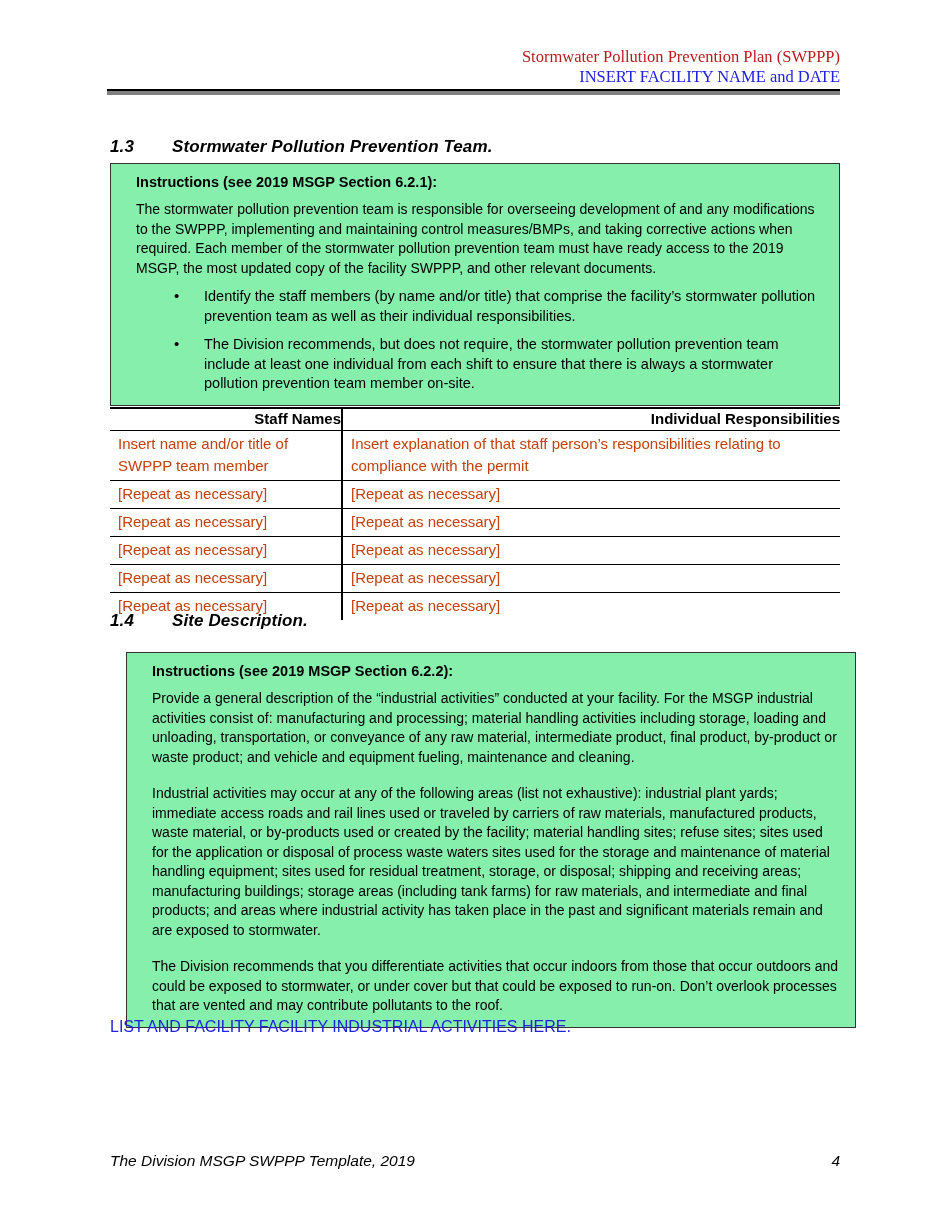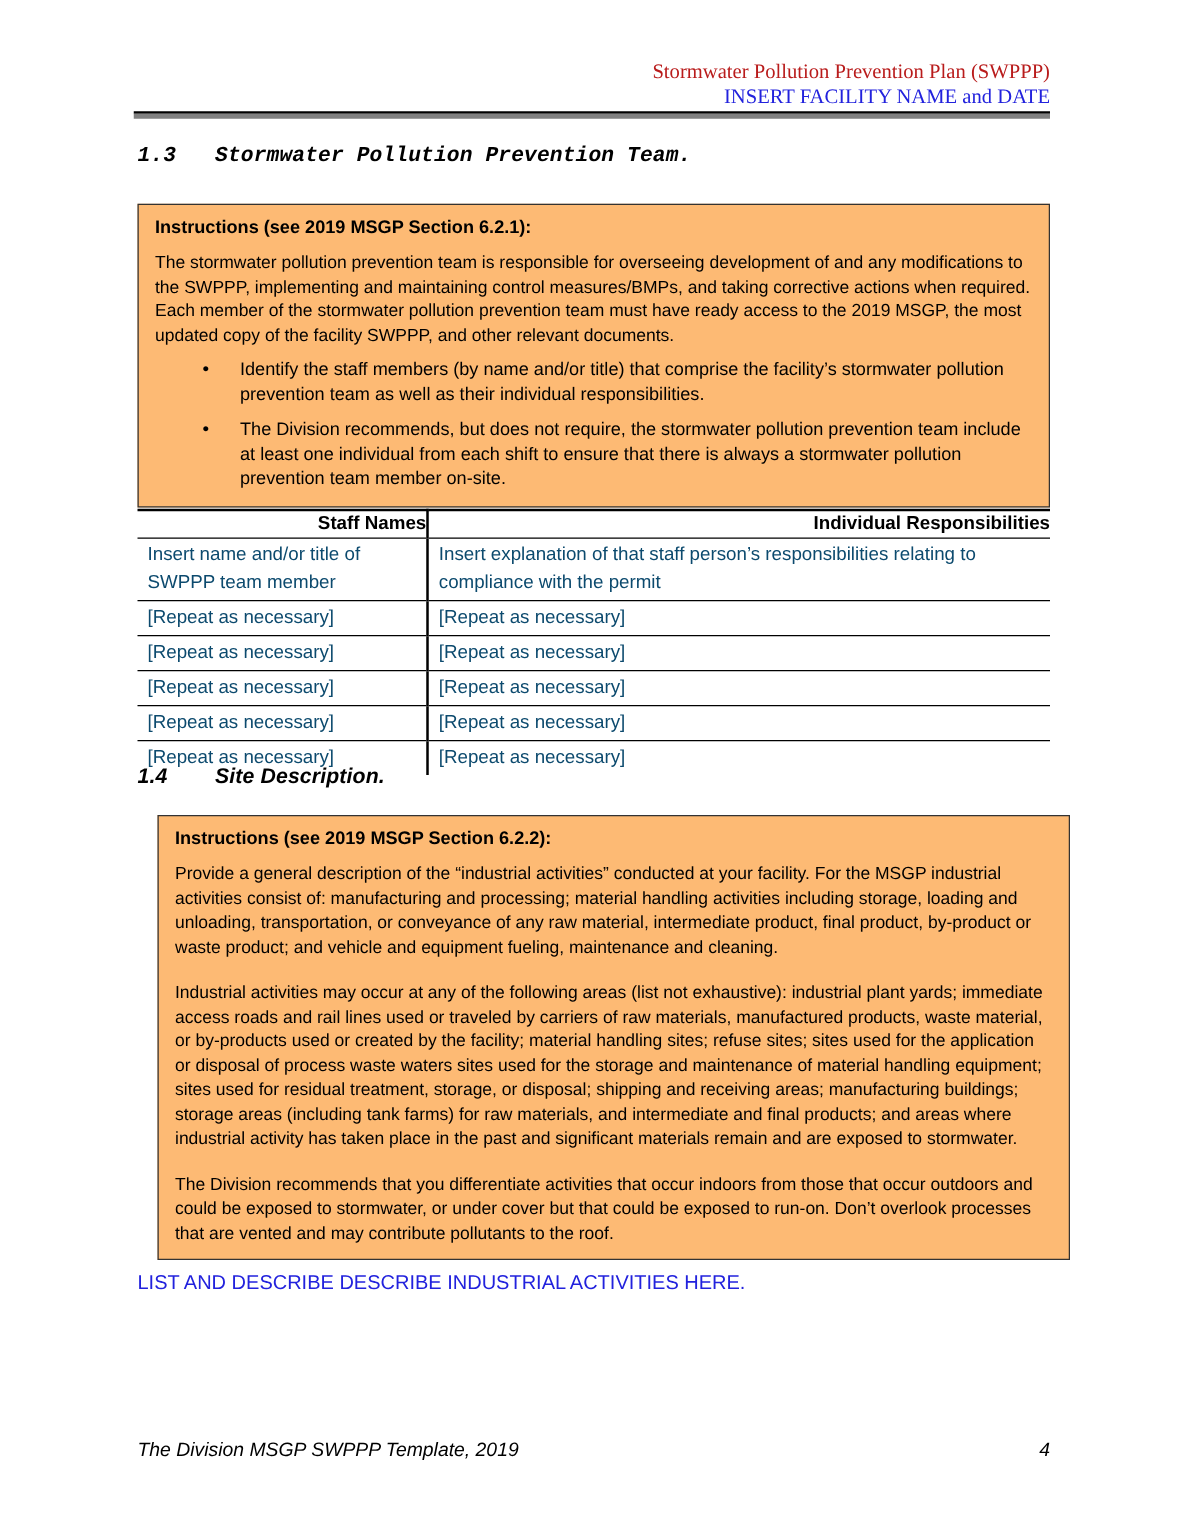--- a/index.html
+++ b/index.html
@@ -67,30 +67,30 @@
   .sec-heading {
     position: absolute;
     font-size: 17px;
     font-weight: bold;
     font-style: italic;
     letter-spacing: 0.1px;
     white-space: nowrap;
   }
   .sec-num { display: inline-block; width: 62px; }
 
-  #sec13 { left: 110px; top: 116px; font-family: Liberation Mono, monospace; }
+  #sec13 { left: 110px; top: 137px; }
   #sec14 { left: 110px; top: 611px; }
 
   
   .instr-box {
     position: absolute;
     box-sizing: border-box;
     border: 1.2px solid #333333;
-    background: #fdba74;
-    padding: 10px 13px 11px 13px;
+    background: #86efac;
+    padding: 10px 13px 11px 25px;
   }
   #instr-box-1 { left: 110px; top: 163px; width: 730px; }
   #instr-box-2 { left: 126px; top: 652px; width: 730px; }
 
   .instr-title {
     font-size: 14.5px;
     font-weight: bold;
     margin: 0 0 9px 0;
     line-height: 17px;
   }
@@ -140,21 +140,21 @@
     font-weight: bold;
     text-align: right;
     padding: 1px 0 3px 0;
     border-top: 2.2px solid #000000;
     border-bottom: 1.6px solid #000000;
     vertical-align: middle;
   }
   .staff-table th.col-left { border-right: 2px solid #000000; }
   .staff-table td {
     font-size: 15px;
-    color: #0c4a6e;
+    color: #c2410c;
     vertical-align: top;
     padding: 2px 6px 3px 8px;
     border-bottom: 1.3px solid #000000;
     line-height: 22px;
   }
   .staff-table td.col-left { border-right: 2px solid #000000; }
   .staff-table tr.last-row td { border-bottom: none; }
 
   
   .blue-note {
@@ -253,20 +253,20 @@
     <span class="sec-num">1.4</span><span>Site Description.</span>
   </div>
 
   <div class="instr-box" id="instr-box-2">
     <div class="instr-title">Instructions (see 2019 MSGP Section 6.2.2):</div>
     <p class="instr-para">Provide a general description of the “industrial activities” conducted at your facility. For the MSGP industrial activities consist of:  manufacturing and processing; material handling activities including storage, loading and unloading, transportation, or conveyance of any raw material, intermediate product, final product, by-product or waste product; and vehicle and equipment fueling, maintenance and cleaning.</p>
     <p class="instr-para">Industrial activities may occur at any of the following areas (list not exhaustive):  industrial plant yards; immediate access roads and rail lines used or traveled by carriers of raw materials, manufactured products, waste material, or by-products used or created by the facility; material handling sites; refuse sites; sites used for the application or disposal of process waste waters sites used for the storage and maintenance of material handling equipment; sites used for residual treatment, storage, or disposal; shipping and receiving areas; manufacturing buildings; storage areas (including tank farms) for raw materials, and intermediate and final products; and areas where industrial activity has taken place in the past and significant materials remain and are exposed to stormwater.</p>
     <p class="instr-para">The Division recommends that you differentiate activities that occur indoors from those that occur outdoors and could be exposed to stormwater, or under cover but that could be exposed to run-on. Don’t overlook processes that are vented and may contribute pollutants to the roof.</p>
   </div>
 
-  <div class="blue-note">LIST AND DESCRIBE DESCRIBE INDUSTRIAL ACTIVITIES HERE.</div>
+  <div class="blue-note">LIST AND FACILITY FACILITY INDUSTRIAL ACTIVITIES HERE.</div>
 
   <div class="footer">
     <span>The Division MSGP SWPPP Template, 2019</span>
     <span>4</span>
   </div>
 
 </div>
 
 </body></html>

